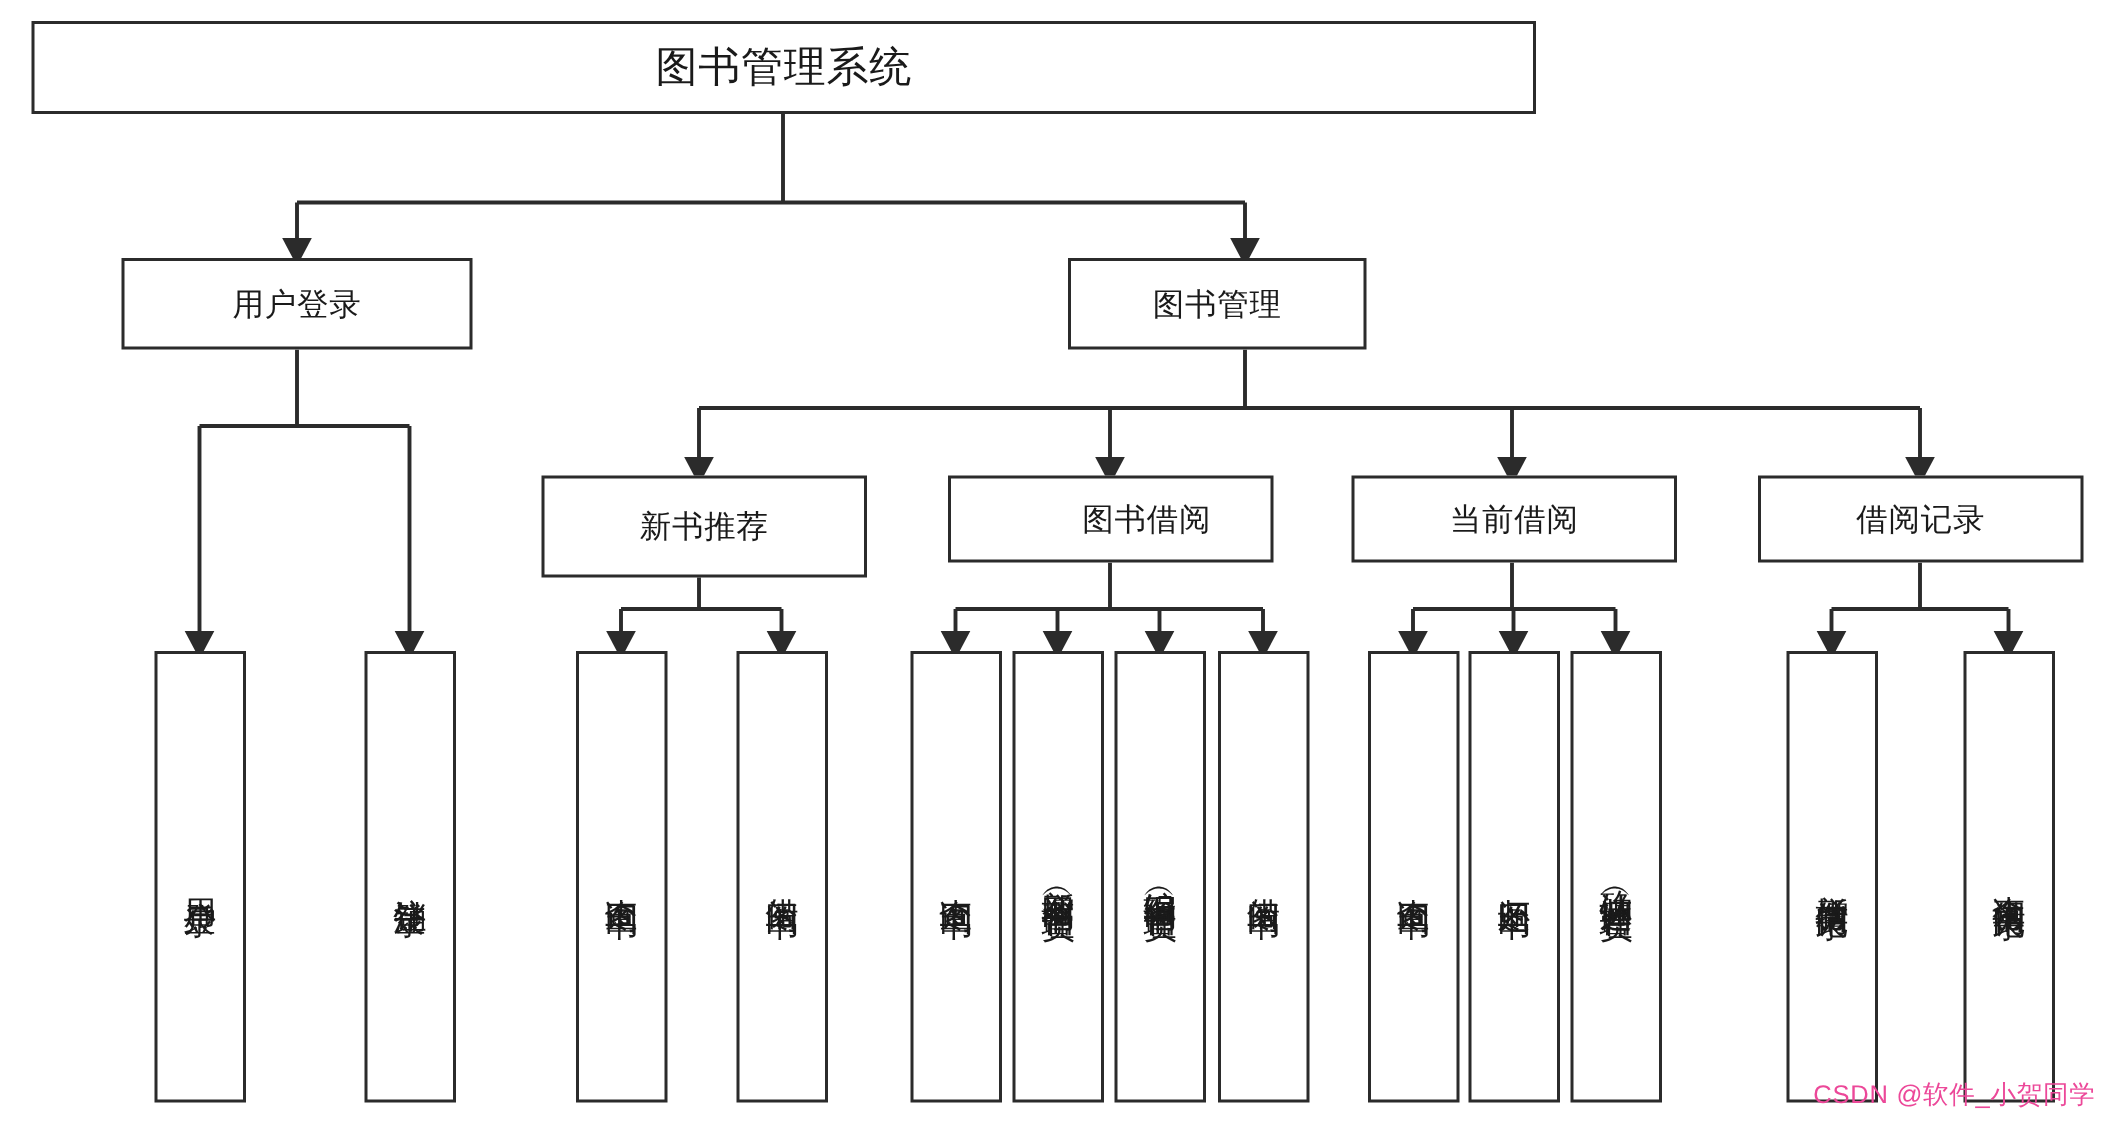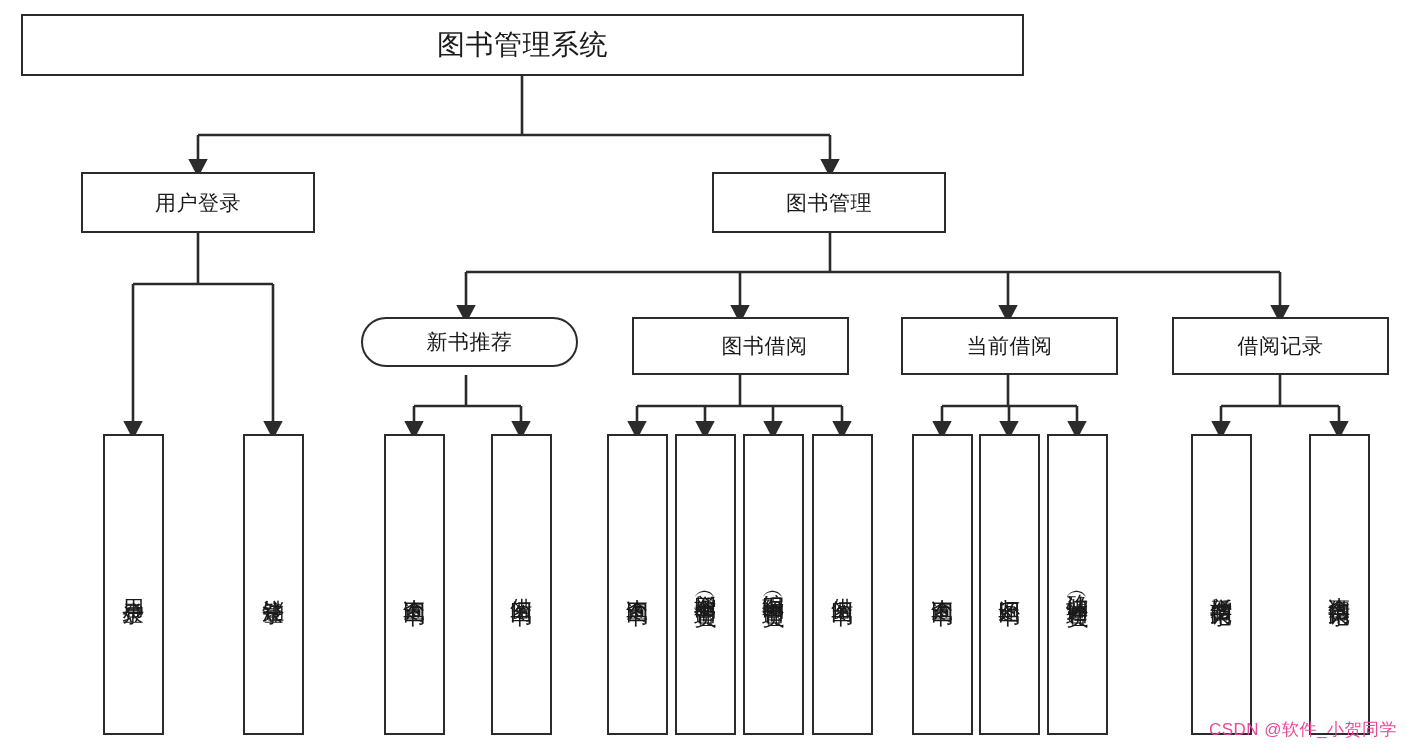--- a/index.html
+++ b/index.html
@@ -122,23 +122,23 @@
       <path d="M1280,375 L1280,406"></path>
       <path d="M1221,406 L1339,406"></path>
       <path d="M1221,406 L1221,429" marker-end="url(#arrowhead)"></path>
       <path d="M1339,406 L1339,429" marker-end="url(#arrowhead)"></path>
     </g>
   </svg>
 
   <div class="node horiz root" style="left:21px; top:14px; width:1003px; height:62px;">图书管理系统</div>
 
   <div class="node horiz" style="left:81px; top:172px; width:234px; height:61px;">用户登录</div>
-  <div class="node horiz" style="left:712px; top:172px; width:234px; height:61px;">图书管理</div>
+  <div class="node horiz" style="left:712px; top:172px; width:199px; height:61px;">图书管理</div>
 
-  <div class="node horiz" style="left:361px; top:317px; width:217px; height:50px;border-radius:26px;">新书推荐</div>
+  <div class="node horiz" style="left:361px; top:317px; width:217px; height:68px;">新书推荐</div>
   <div class="node horiz" style="left:632px; top:317px; width:217px; height:58px;padding-left:48px;">图书借阅</div>
   <div class="node horiz" style="left:1172px; top:317px; width:217px; height:58px;">借阅记录</div>
   <div class="node horiz" style="left:901px; top:317px; width:217px; height:58px;">当前借阅</div>
 
   <div class="node vert" style="left:103px; top:434px; width:61px; height:301px;">
     <span class="label">用户登录</span>
   </div>
   <div class="node vert" style="left:243px; top:434px; width:61px; height:301px;">
     <span class="label">注销登录</span>
   </div>

